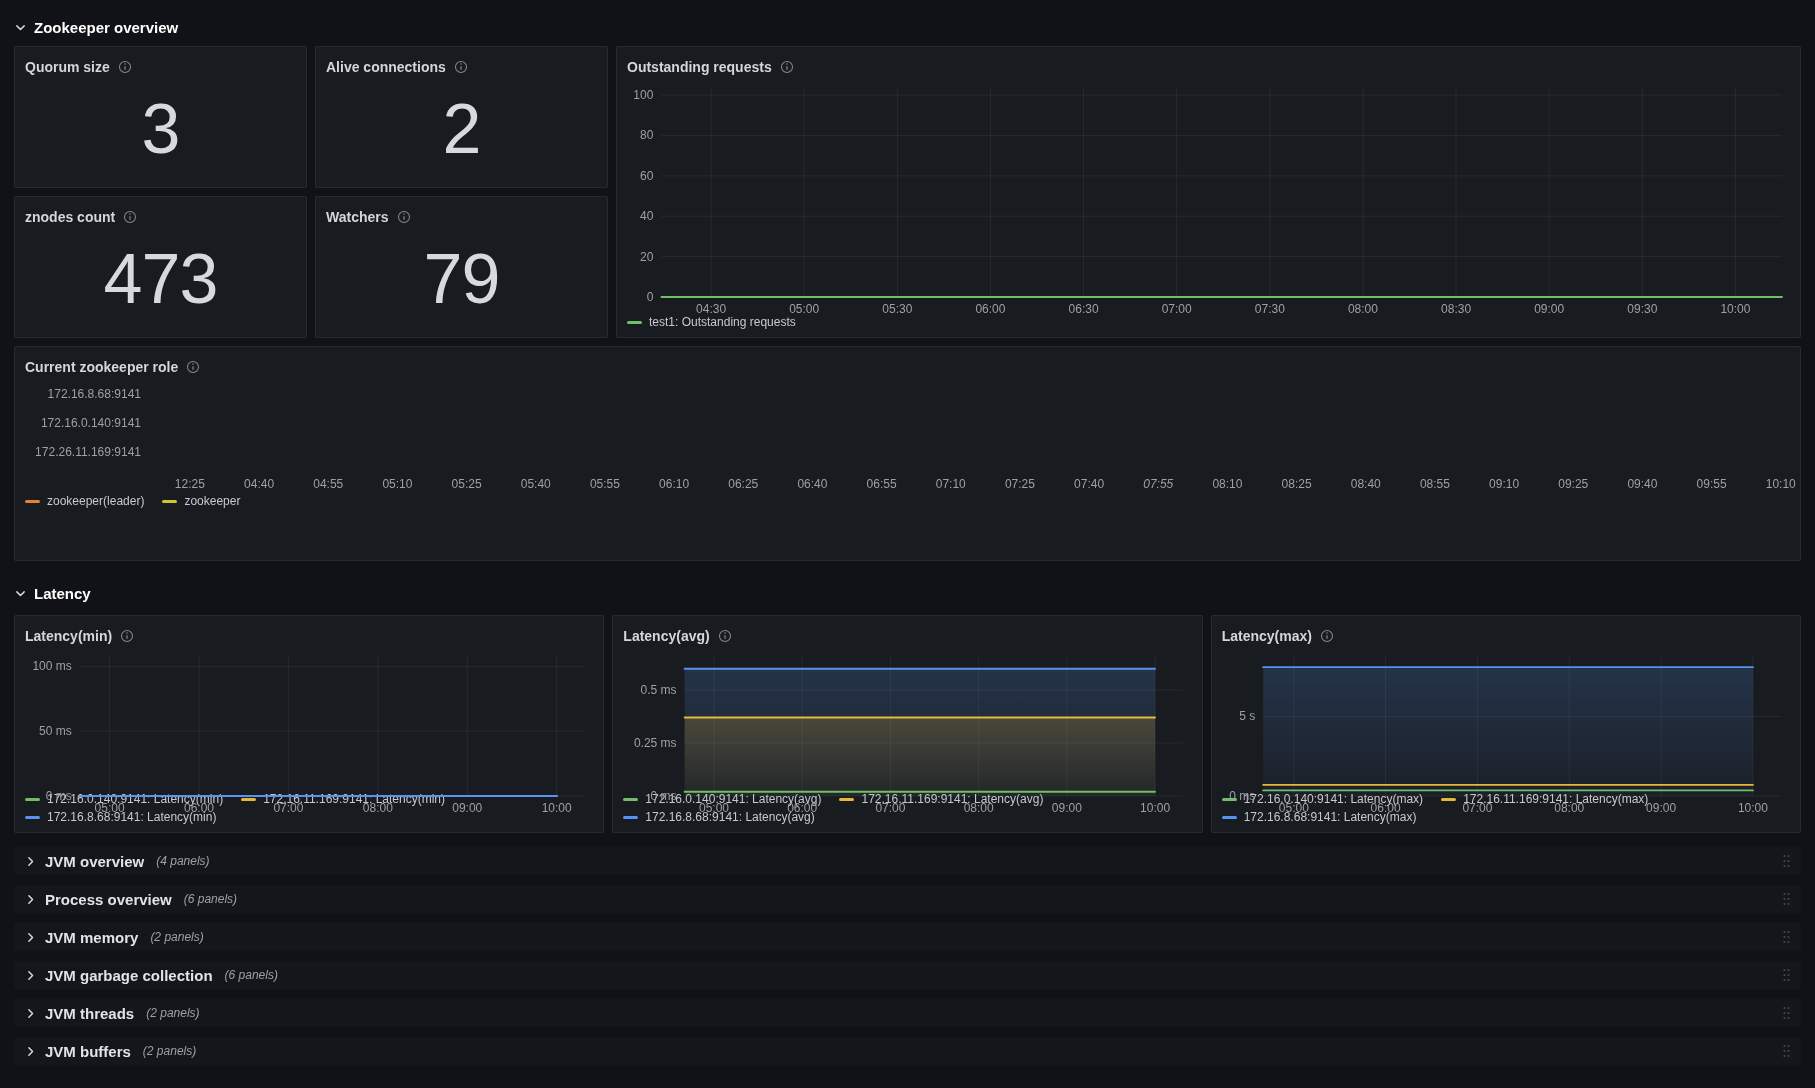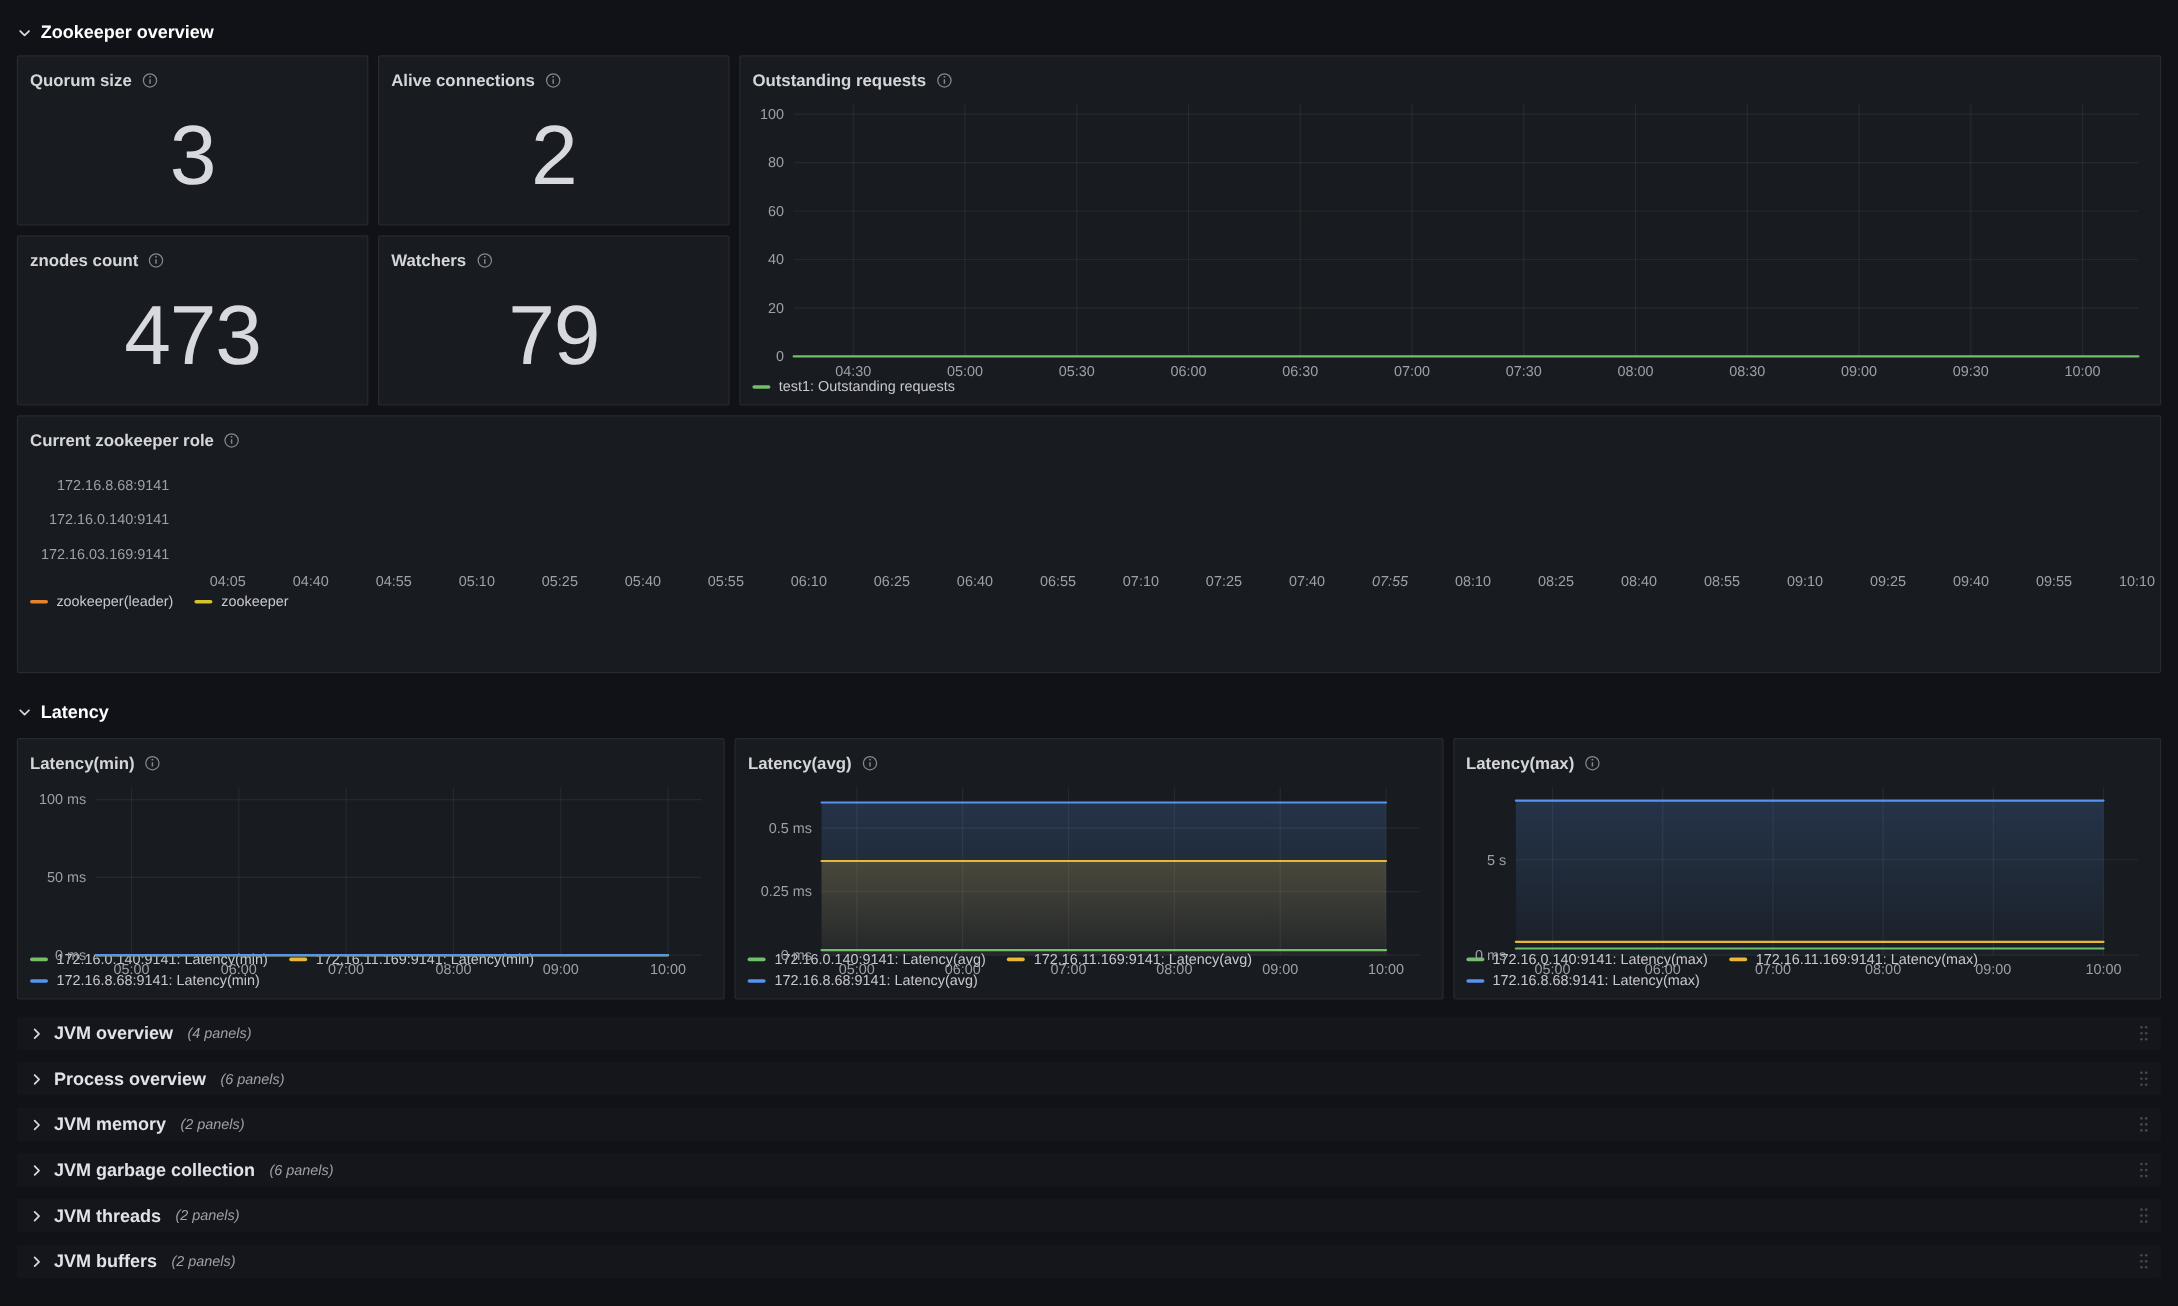--- a/index.html
+++ b/index.html
@@ -26,21 +26,21 @@
   .chart-area{flex:1;min-height:0;position:relative;}
   .chart-area svg{position:absolute;top:0;left:0;display:block;}
   .axis-text{fill:#9da0a8;font-size:12px;font-family:"Liberation Sans","DejaVu Sans",sans-serif;}
 
   .legend{display:flex;flex-wrap:wrap;column-gap:18px;row-gap:4px;padding-top:6px;flex:none;}
   .legend-item{display:flex;align-items:center;gap:7px;font-size:12px;color:#c8c9ce;cursor:pointer;white-space:nowrap;}
   .legend-swatch{width:15px;height:3px;border-radius:2px;display:inline-block;flex:none;}
 
   .timeline-panel{margin-top:8px;height:215px;}
   .tl-rows{flex:none;}
-  .tl-row{display:flex;align-items:flex-end;height:24px;margin-bottom:5px;}
+  .tl-row{display:flex;align-items:flex-start;height:24px;margin-bottom:5px;}
   .tl-label{width:128px;flex:none;display:flex;align-items:center;justify-content:flex-end;
     padding-right:12px;font-size:12px;color:#9da0a8;}
   .tl-blocks{flex:1;display:flex;gap:4px;min-width:0;}
   .tl-block{flex:1;border-radius:2px;min-width:0;}
   .tl-axis{position:relative;height:18px;margin-left:128px;flex:none;}
   .tl-tick{position:absolute;top:3px;transform:translateX(-50%);font-size:12px;color:#9da0a8;white-space:nowrap;}
 
   .latency-header{margin-top:10px;height:44px;}
   .latency-grid{display:grid;grid-template-columns:1fr 1fr 1fr;gap:8px;height:218px;}
   .latency-panel{min-width:0;}
@@ -346,21 +346,21 @@
           <div class="tl-block" style="background: rgb(212, 196, 46);"></div>
           <div class="tl-block" style="background: rgb(212, 196, 46);"></div>
           <div class="tl-block" style="background: rgb(212, 196, 46);"></div>
           <div class="tl-block" style="background: rgb(212, 196, 46);"></div>
           <div class="tl-block" style="background: rgb(212, 196, 46);"></div>
           <div class="tl-block" style="background: rgb(212, 196, 46);"></div>
           <div class="tl-block" style="background: rgb(212, 196, 46);"></div>
         </div>
       </div>
       <div class="tl-row">
-        <div class="tl-label">172.16.03.169:9141</div>
+        <div class="tl-label">172.26.11.169:9141</div>
         <div class="tl-blocks">
           <div class="tl-block" style="background: rgb(212, 196, 46);"></div>
           <div class="tl-block" style="background: rgb(212, 196, 46);"></div>
           <div class="tl-block" style="background: rgb(212, 196, 46);"></div>
           <div class="tl-block" style="background: rgb(212, 196, 46);"></div>
           <div class="tl-block" style="background: rgb(212, 196, 46);"></div>
           <div class="tl-block" style="background: rgb(212, 196, 46);"></div>
           <div class="tl-block" style="background: rgb(212, 196, 46);"></div>
           <div class="tl-block" style="background: rgb(212, 196, 46);"></div>
           <div class="tl-block" style="background: rgb(212, 196, 46);"></div>
@@ -422,21 +422,21 @@
           <div class="tl-block" style="background: rgb(212, 196, 46);"></div>
           <div class="tl-block" style="background: rgb(212, 196, 46);"></div>
           <div class="tl-block" style="background: rgb(212, 196, 46);"></div>
           <div class="tl-block" style="background: rgb(212, 196, 46);"></div>
           <div class="tl-block" style="background: rgb(212, 196, 46);"></div>
           <div class="tl-block" style="background: rgb(212, 196, 46);"></div>
         </div>
       </div>
     </div>
   <div class="tl-axis" id="tl-axis">
-      <span class="tl-tick" style="left: 2.25352%;">04:05</span>
+      <span class="tl-tick" style="left: 2.25352%;">12:25</span>
       <span class="tl-tick" style="left: 6.47887%;">04:40</span>
       <span class="tl-tick" style="left: 10.7042%;">04:55</span>
       <span class="tl-tick" style="left: 14.9296%;">05:10</span>
       <span class="tl-tick" style="left: 19.1549%;">05:25</span>
       <span class="tl-tick" style="left: 23.3803%;">05:40</span>
       <span class="tl-tick" style="left: 27.6056%;">05:55</span>
       <span class="tl-tick" style="left: 31.831%;">06:10</span>
       <span class="tl-tick" style="left: 36.0563%;">06:25</span>
       <span class="tl-tick" style="left: 40.2817%;">06:40</span>
       <span class="tl-tick" style="left: 44.507%;">06:55</span>

